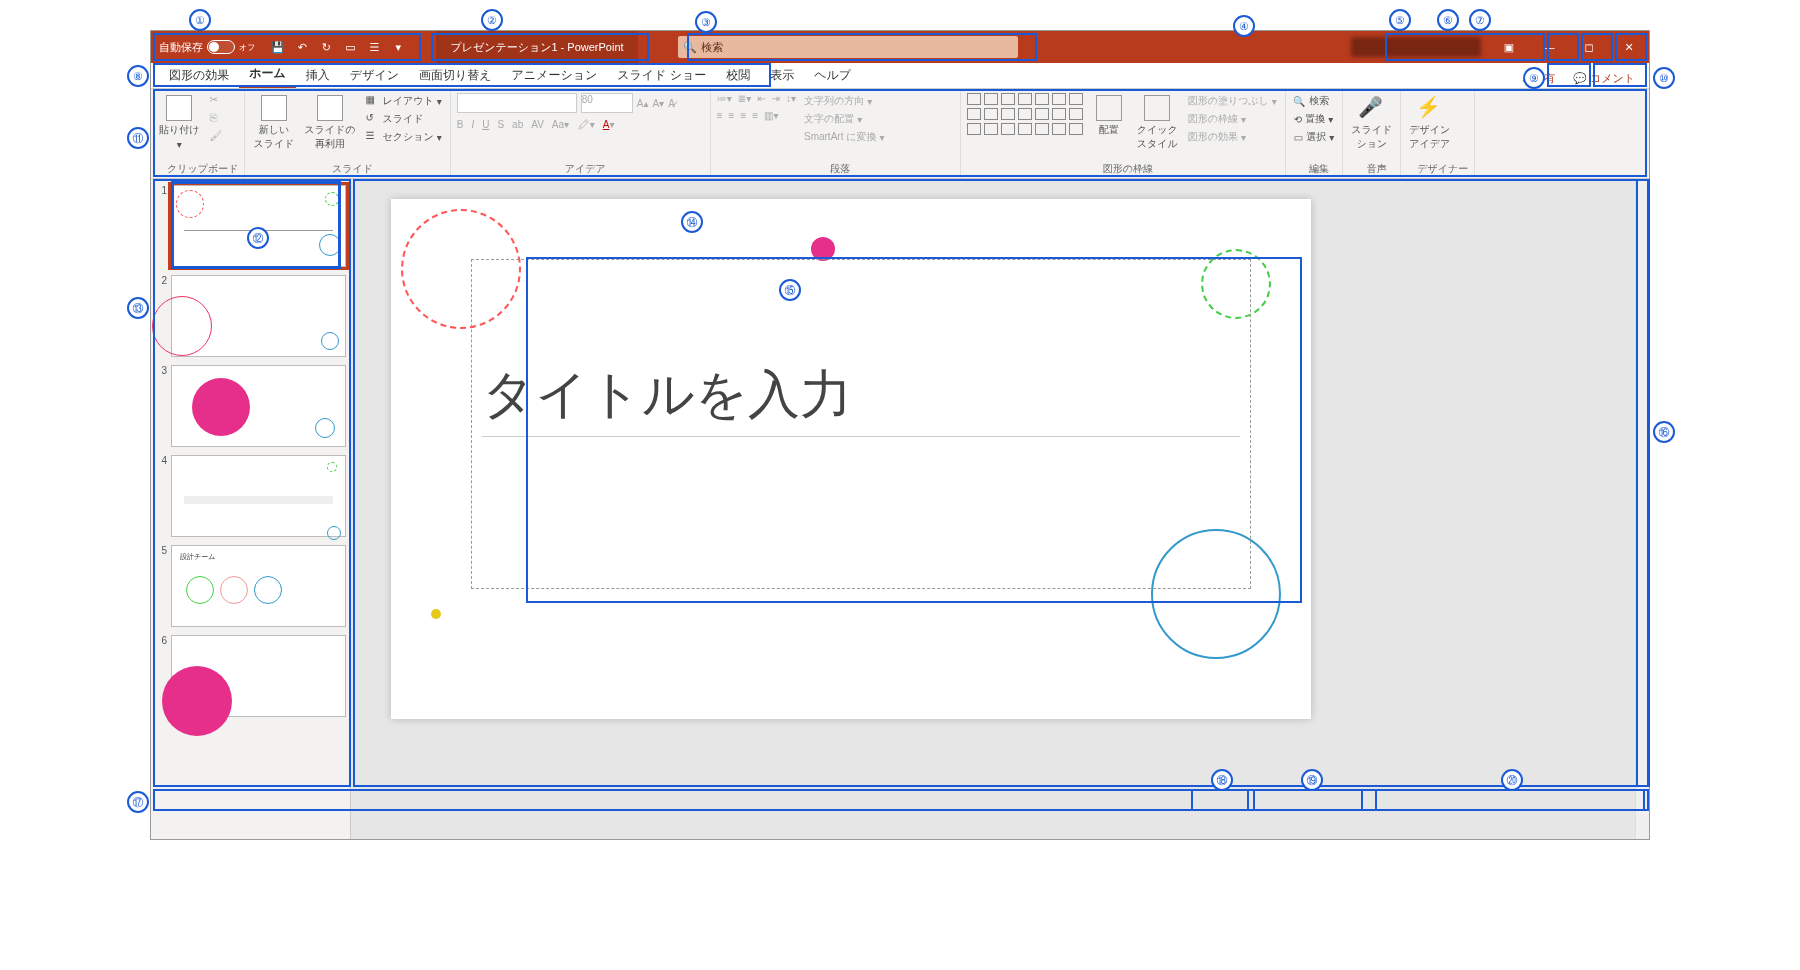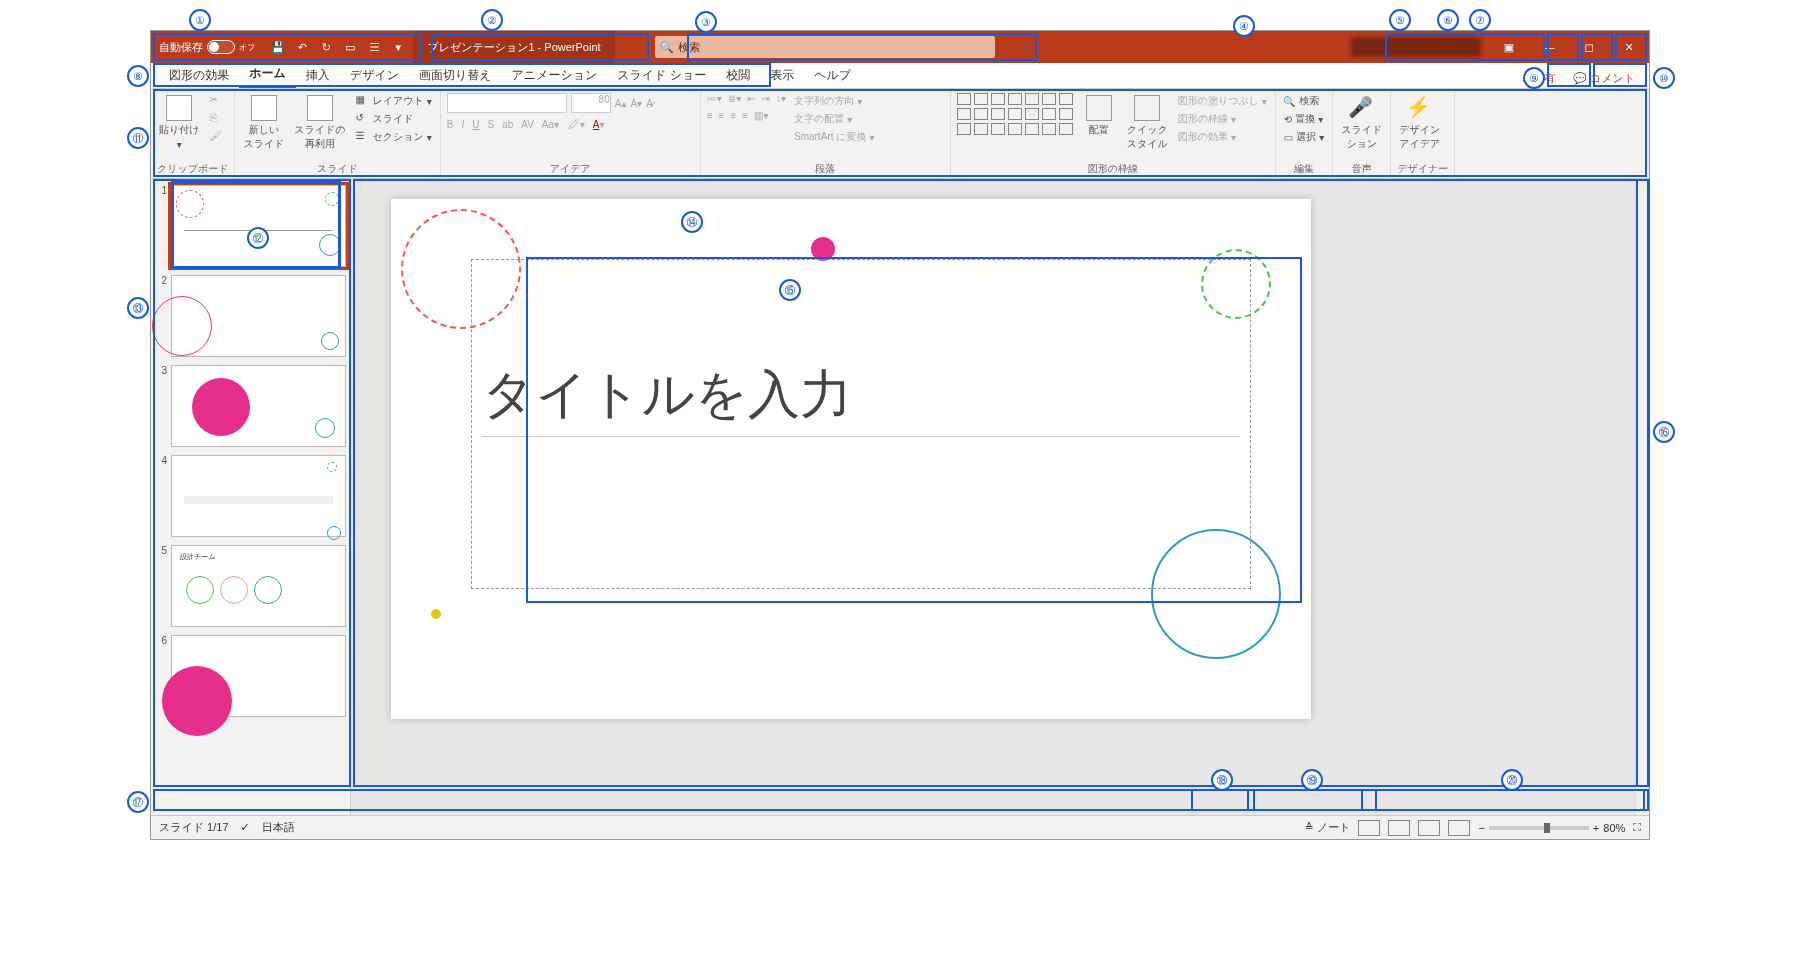--- a/index.html
+++ b/index.html
@@ -6,39 +6,39 @@
 body { background: #fff; font-size: 12px; color: #333; }
 .app { width: 1500px; height: 810px; margin: 30px auto; position: relative; border: 1px solid #999; display: flex; flex-direction: column; }
 
 
 .titlebar { height: 32px; background: #b83b1d; display: flex; align-items: center; color: #fff; font-size: 11px; }
 .autosave { padding: 0 8px; display: flex; align-items: center; gap: 4px; }
 .toggle { width: 28px; height: 14px; border: 1px solid #fff; border-radius: 7px; position: relative; background: rgba(255,255,255,0.1); }
 .toggle::after{content:"";position:absolute;left:1px;top:1px;width:10px;height:10px;border-radius:50%;background:#fff;}
 .qat { display: flex; gap: 6px; padding: 0 6px; }
 .qat-btn { width: 18px; height: 18px; display: flex; align-items: center; justify-content: center; cursor: pointer; }
-.doctitle { padding: 0 14px; background: rgba(0,0,0,0.12); height: 100%; display: flex; align-items: center; }
+.doctitle { padding: 0 14px; background: rgba(0,0,0,0.12); height: 100%; display: flex; align-items: center; margin-left: 23px; }
 .search { flex: 0 0 340px; height: 22px; background: #e8b89f; border-radius: 2px; margin-left: 40px; display: flex; align-items: center; padding: 0 6px; gap: 4px; color: #5c2a18; }
 .spacer { flex: 1; }
 .user { width: 130px; height: 20px; background: rgba(0,0,0,0.35); border-radius: 2px; margin-right: 8px; filter: blur(2px); }
 .winbtns { display: flex; }
 .winbtn { width: 40px; height: 32px; display: flex; align-items: center; justify-content: center; cursor: pointer; }
 
 
 .tabs { height: 26px; display: flex; align-items: flex-end; padding-left: 8px; font-size: 12px; border-bottom: 1px solid #ccc; }
 .tab { padding: 4px 10px; cursor: pointer; }
 .tab.active { border-bottom: 2px solid #b83b1d; font-weight: bold; }
 .tabs-right { margin-left: auto; display: flex; align-items: center; gap: 6px; padding-right: 8px; }
 .share, .comments { display: flex; align-items: center; gap: 3px; padding: 2px 6px; cursor: pointer; font-size: 11px; color: #b83b1d; }
 
 
 .ribbon { height: 90px; background: #f3f2f1; display: flex; border-bottom: 1px solid #ccc; font-size: 10px; color: #555; }
 .group { border-right: 1px solid #ddd; display: flex; flex-direction: column; padding: 4px 6px 2px; }
 .group-body { flex: 1; display: flex; align-items: flex-start; gap: 6px; }
-.group-label { text-align: center; font-size: 10px; color: #666; padding-top: 2px; }
+.group-label { text-align: center; font-size: 10px; color: #666; padding-top: 2px; margin-left: 10px; }
 .bigbtn { display: flex; flex-direction: column; align-items: center; gap: 2px; padding: 2px; cursor: pointer; min-width: 40px; }
 .bigbtn .ic { width: 26px; height: 26px; }
 .smallrow { display: flex; flex-direction: column; gap: 2px; }
 .smallbtn { display: flex; align-items: center; gap: 3px; cursor: pointer; padding: 1px 2px; white-space: nowrap; }
 .smallbtn .ic { width: 14px; height: 14px; }
 .dim { color: #aaa; }
 .shapes-gallery { display: grid; grid-template-columns: repeat(7, 14px); gap: 3px; }
 .shapes-gallery div { width: 14px; height: 12px; border: 1px solid #888; }
 
 
@@ -169,21 +169,21 @@
           <div class="smallbtn"><span class="ic">☰</span><span>セクション</span> ▾</div>
         </div>
       </div>
       <div class="group-label">スライド</div>
     </div>
 
     <div class="group dim" style="min-width:260px">
       <div class="group-body" style="flex-direction:column;gap:6px;width:100%">
         <div style="display:flex;gap:4px;align-items:center">
           <div style="width:120px;height:20px;border:1px solid #ccc;background:#fff"></div>
-          <div style="width:40px;height:20px;border:1px solid #ccc;background:#fff;text-align:right">80</div>
+          <div style="width:52px;height:20px;border:1px solid #ccc;background:#fff;text-align:left">80</div>
           <span>A▴</span>
           <span>A▾</span>
           <span>A̷</span>
         </div>
         <div style="display:flex;gap:8px">
           <span>B</span>
           <span><i>I</i></span>
           <span><u>U</u></span>
           <span>S</span>
           <span>ab</span>
@@ -358,41 +358,20 @@
         <div class="circ" style="width:130px;height:130px;border:2px solid #39c;right:30px;bottom:60px"></div>
         <div class="circ" style="width:10px;height:10px;background:#e6c817;left:40px;bottom:100px"></div>
         <div class="title-box">
           <div class="title-text">タイトルを入力</div>
         </div>
       </div>
     </div>
     <div class="scroll-v"></div>
   </div>
 
-  <div class="statusbar">
-    <span>スライド 1/17</span>
-    <span>✓</span>
-    <span>日本語</span>
-    <div class="status-right">
-      <span>≙ <span>ノート</span></span>
-      <div class="viewbtn"></div>
-      <div class="viewbtn"></div>
-      <div class="viewbtn"></div>
-      <div class="viewbtn"></div>
-      <div class="zoom">
-        <span>−</span>
-        <div class="zoom-track">
-            <div class="zoom-thumb"></div>
-          </div>
-        <span>+</span>
-        <span>80%</span>
-      </div>
-      <span>⛶</span>
-    </div>
-  </div>
 
   <div class="hl" style="left:2px;top:2px;width:268px;height:28px"></div>
   <div class="hl" style="left:280px;top:2px;width:218px;height:28px"></div>
   <div class="hl" style="left:536px;top:2px;width:350px;height:28px"></div>
   <div class="hl" style="left:1234px;top:2px;width:160px;height:28px"></div>
   <div class="hl" style="left:1396px;top:2px;width:32px;height:28px"></div>
   <div class="hl" style="left:1430px;top:2px;width:32px;height:28px"></div>
   <div class="hl" style="left:1464px;top:2px;width:32px;height:28px"></div>
   <div class="hl" style="left:2px;top:32px;width:618px;height:24px"></div>
   <div class="hl" style="left:1396px;top:32px;width:44px;height:24px"></div>

